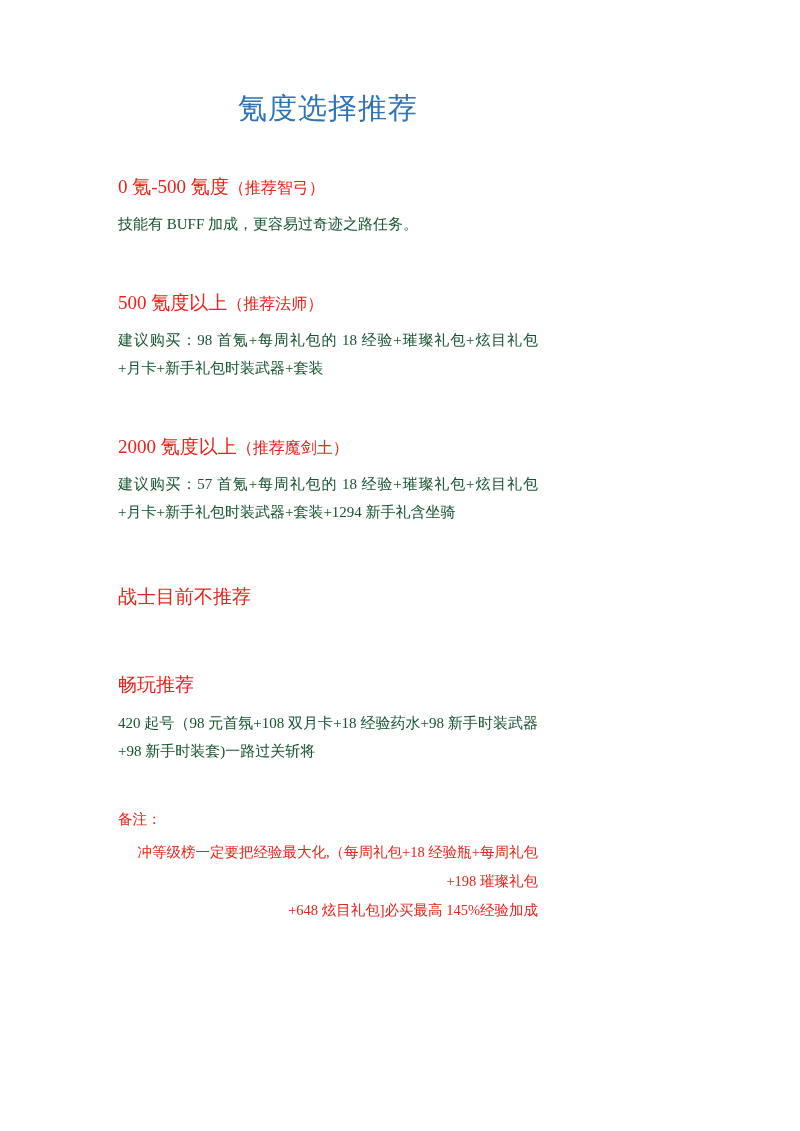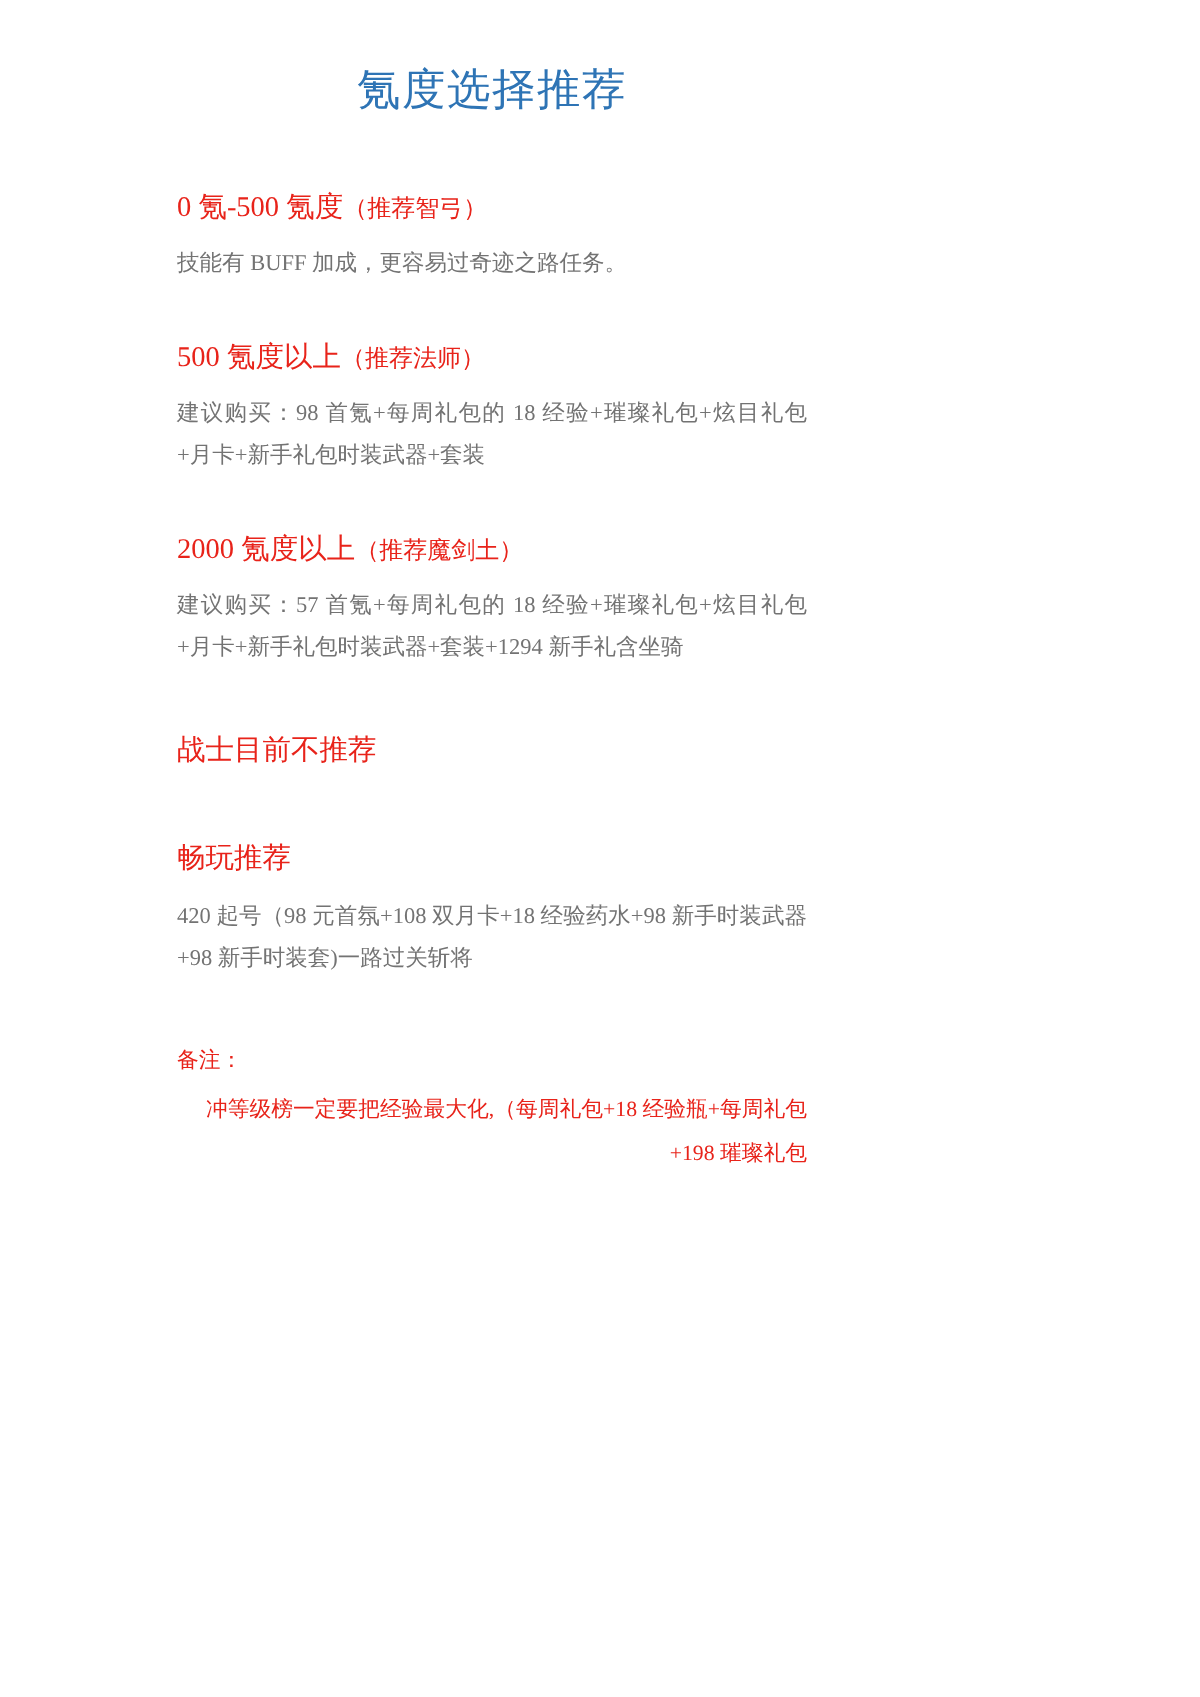--- a/index.html
+++ b/index.html
@@ -12,49 +12,50 @@
     background: #ffffff;
     font-family: "Liberation Serif", "DejaVu Serif", serif;
     color: #1a1a1a;
     overflow: hidden;
   }
   .page {
     position: relative;
     width: 656px;
     height: 1131px;
     box-sizing: border-box;
-    padding: 40px 118px 0 118px;
+    padding: 88px 118px 0 118px;
   }
   .doc-title {
     text-align: center;
     font-size: 29px;
     line-height: 1.4;
     color: #2e74b5;
     font-weight: normal;
     margin: 0 0 44px 0;
     letter-spacing: 1px;
   }
   .section {
     margin-bottom: 6px;
+    margin-top: 16px;
   }
   .section-heading {
     font-size: 19px;
     line-height: 1.5;
     color: #e8231a;
     margin: 0 0 10px 0;
     font-weight: normal;
   }
   .section-heading .sub {
     font-size: 16px;
     color: #e8231a;
   }
   .body-line {
     font-size: 15px;
     line-height: 1.85;
-    color: #737373;
+    color: #14532d;
     margin: 0;
     text-align: justify;
   }
   .spacer-md { height: 28px; }
   .spacer-lg { height: 34px; }
   .note-block {
     margin-top: 6px;
   }
   .note-line {
     font-size: 14.5px;
@@ -107,15 +108,16 @@
   <div class="section">
     <h2 class="section-heading"><span>畅玩推荐</span><span class="sub"></span></h2>
     <p class="body-line">420 起号（98 元首氛+108 双月卡+18 经验药水+98 新手时装武器+98 新手时装套)一路过关斩将</p>
   </div>
 
   <div class="spacer-md"></div>
 
   <div class="note-block">
     <p class="note-label">备注：</p>
     <p class="note-line">冲等级榜一定要把经验最大化,（每周礼包+18 经验瓶+每周礼包+198 璀璨礼包</p>
+    <p class="note-line">+648 炫目礼包]必买最高 145%经验加成</p>
   </div>
 
 </div>
 
 </body></html>

